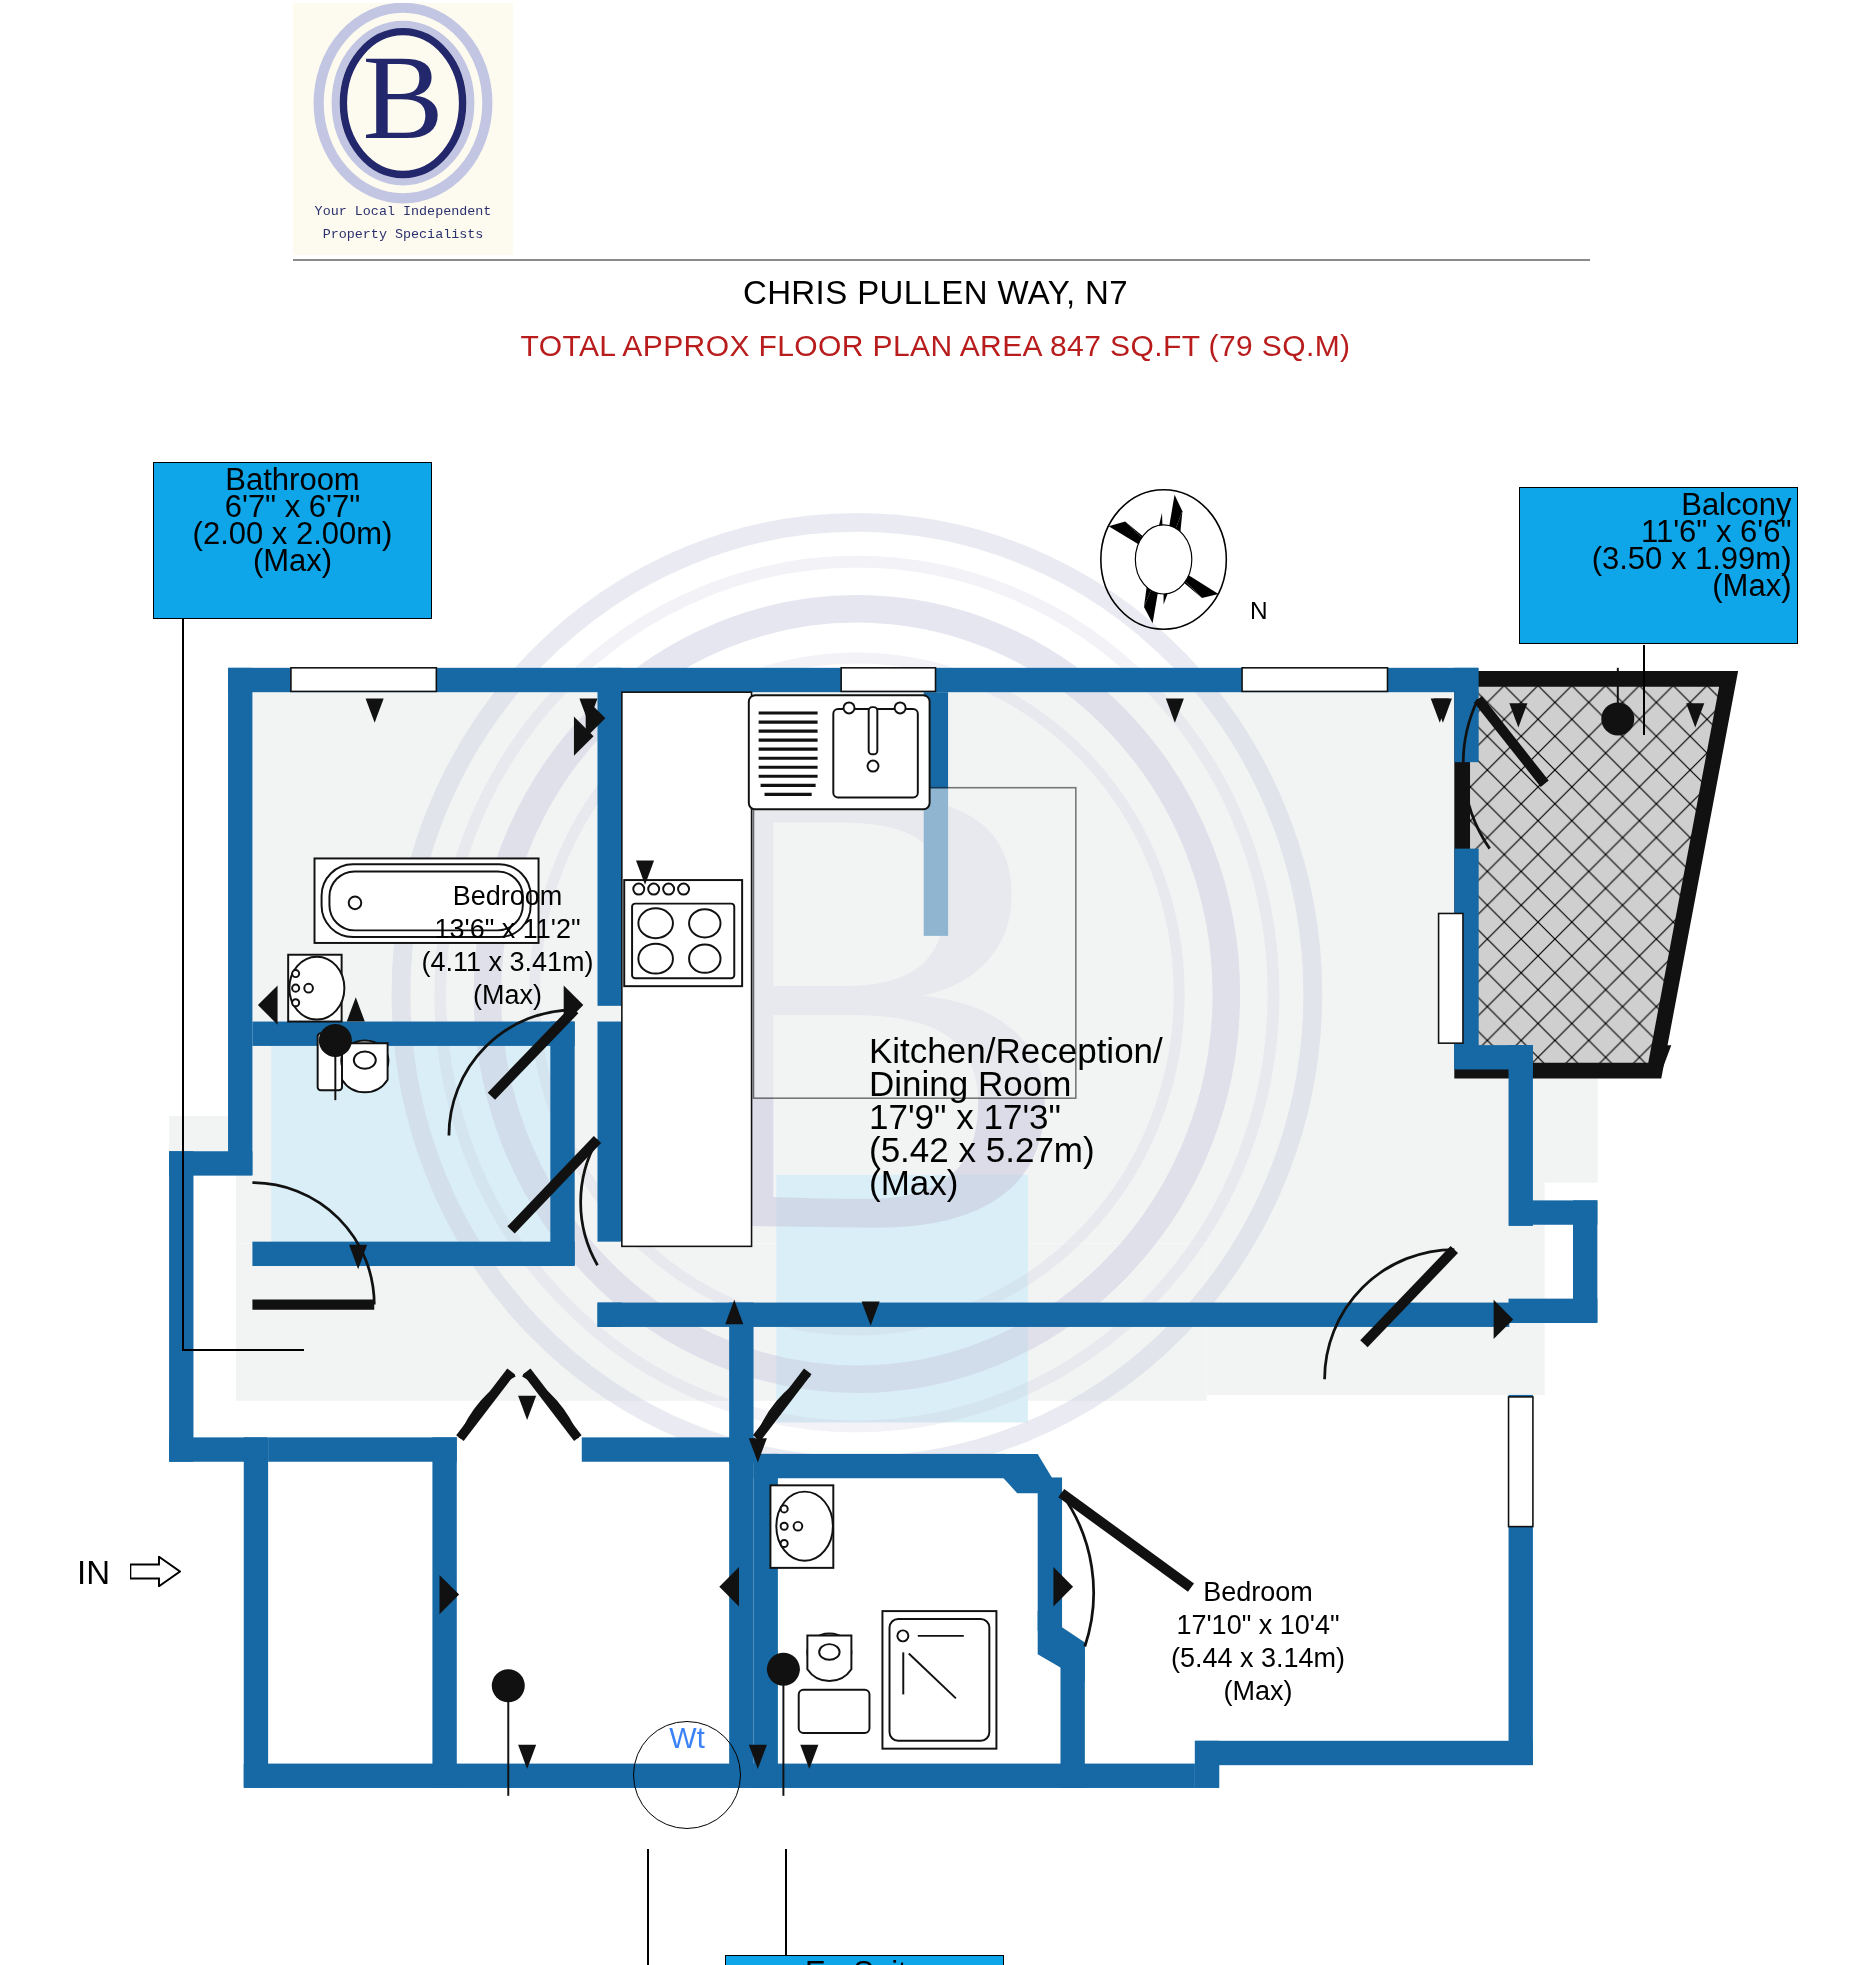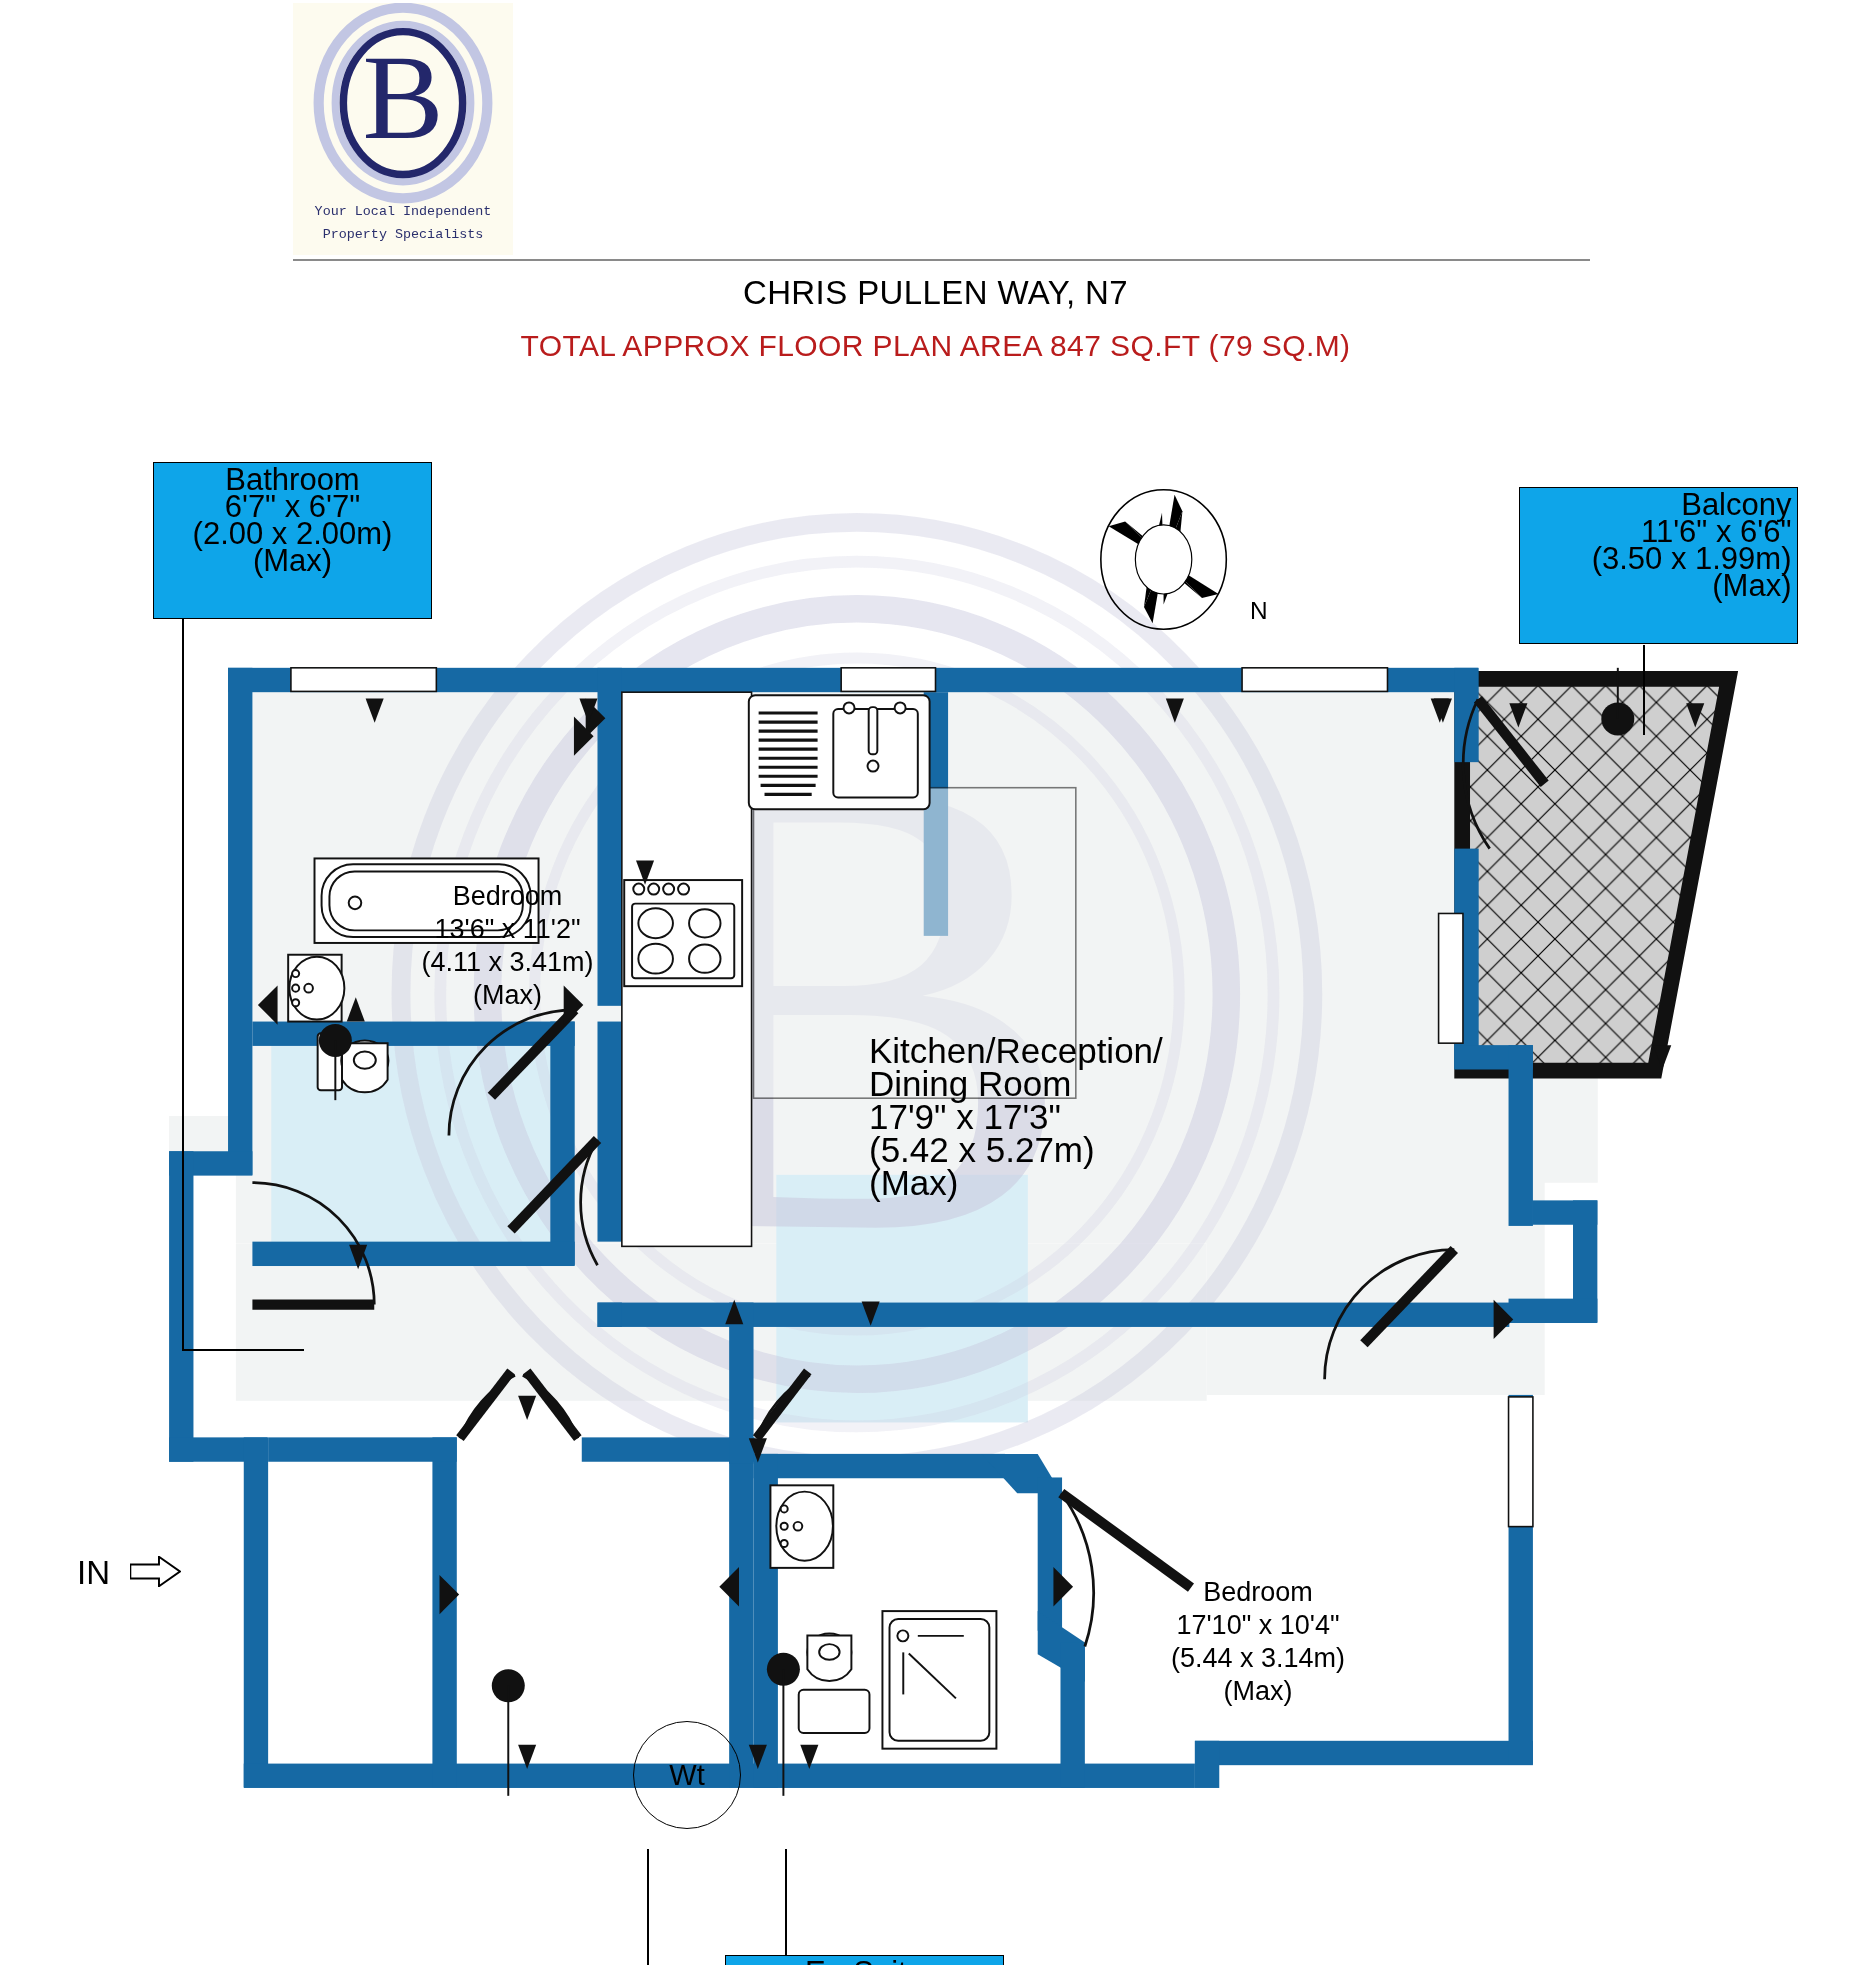--- a/index.html
+++ b/index.html
@@ -30,22 +30,22 @@
   
   #compass-wrap{position:absolute;left:1085px;top:483px;width:165px;height:149px;z-index:35;}
   #compass-n{position:absolute;left:1250px;top:597px;font-size:24.4px;color:#000;z-index:35;}
 
   
   #in-label{position:absolute;left:77px;top:1554px;font-size:33px;font-weight:400;color:#000;z-index:36;}
   #in-arrow{position:absolute;left:130px;top:1556px;z-index:36;}
 
   
   #wt-circle{position:absolute;left:633px;top:1721px;width:106px;height:106px;border:1.2px solid #000;
-             border-radius:50%;display:flex;align-items:center;justify-content:center;
-             font-size:29px;color:#000000;background:transparent;z-index:36;}
+             border-radius:50%;display:flex;align-items:flex-start;justify-content:center;
+             font-size:29px;color:#3b82f6;background:transparent;z-index:36;}
 </style>
 </head>
 <body>
 
 <div id="logo-box">
   <svg id="logo-svg" width="220" height="204" viewBox="0 0 560 520">
     <ellipse cx="280" cy="255" rx="215" ry="243" fill="none" stroke="#c2c6e3" stroke-width="26"></ellipse>
     <ellipse cx="280" cy="255" rx="172" ry="200" fill="none" stroke="#c2c6e3" stroke-width="20"></ellipse>
     <ellipse cx="280" cy="255" rx="152" ry="182" fill="none" stroke="#23276b" stroke-width="19"></ellipse>
     <text x="280" y="345" text-anchor="middle" font-family="'Liberation Serif',serif" font-size="310" fill="#23276b">B</text>

